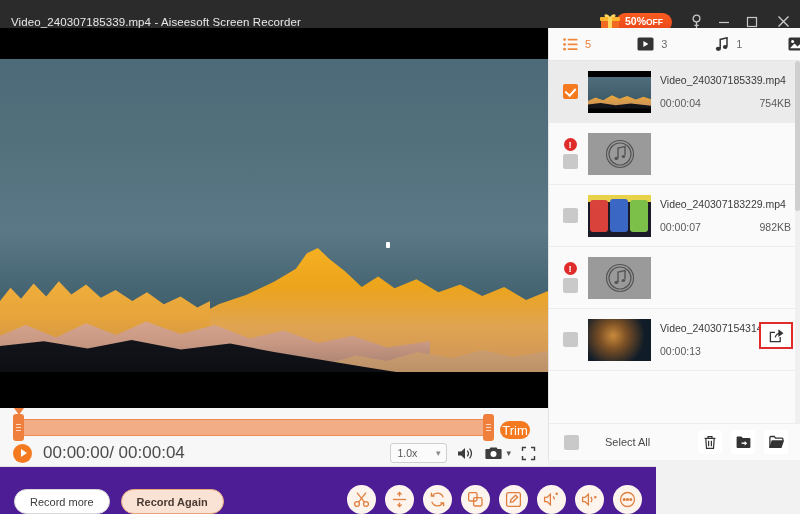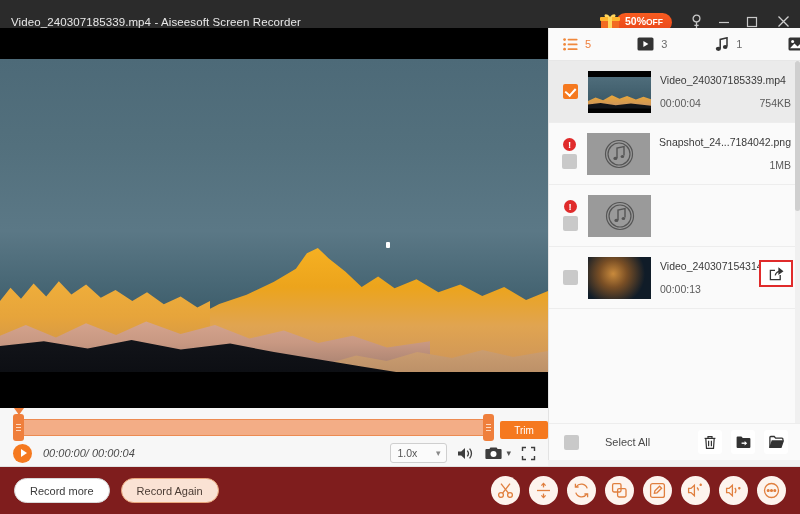--- a/index.html
+++ b/index.html
@@ -113,39 +113,39 @@
   .handle.right { left: 483px; }
   .playhead {
     position: absolute; left: 14px; top: 0px; width: 0; height: 0;
     border-left: 5px solid transparent; border-right: 5px solid transparent;
     border-top: 7px solid #ef7f3c;
   }
   .playhead-stem {
     position: absolute; left: 18px; top: 0px; width: 1px; height: 8px; background: #ef7f3c;
   }
   .trim-btn {
-    position: absolute; left: 500px; top: 13px; width: 48px; height: 18px;
-    background: #f5791f; color: #fff; font-size: 10px; border-radius: 2px;
+    position: absolute; left: 500px; top: 13px; width: 30px; height: 18px;
+    background: #f5791f; color: #fff; font-size: 13px; border-radius: 9px;
     display: flex; align-items: center; justify-content: center; border: none;
     font-family: "Liberation Sans", sans-serif;
   }
   .ctrlrow {
     position: absolute; left: 0; top: 32px; width: 548px; height: 26px;
     display: flex; align-items: center;
   }
   .play-btn {
     margin-left: 13px; width: 19px; height: 19px; border-radius: 50%;
     background: #f5791f; display: flex; align-items: center; justify-content: center;
   }
   .play-btn .tri {
     width: 0; height: 0; border-left: 6px solid #fff;
     border-top: 4px solid transparent; border-bottom: 4px solid transparent;
     margin-left: 2px;
   }
-  .time-label { margin-left: 11px; font-size: 11px; color: #4c4c4c; font-style: italic; }
+  .time-label { margin-left: 11px; font-size: 17px; color: #4c4c4c; }
   .ctrl-right { margin-left: auto; display: flex; align-items: center; margin-right: 12px; gap: 10px; }
   .speed-select {
     width: 57px; height: 20px; border: 1px solid #cfcfcf; border-radius: 3px;
     background: #fbfbfb; display: flex; align-items: center; padding: 0 6px;
     font-size: 10.5px; color: #555;
   }
   .speed-select .chev { margin-left: auto; color: #8a8a8a; font-size: 9px; }
   .ic { color: #3d3d3d; display: flex; align-items: center; }
 
   
@@ -232,30 +232,30 @@
     width: 24px; height: 24px; background: #fff; border-radius: 3px;
     display: flex; align-items: center; justify-content: center; color: #3a3a3a;
   }
   .scrollbar {
     position: absolute; right: 0px; top: 33px; width: 5px; height: 362px; background: #f0f0f0;
   }
   .scrollthumb { position: absolute; right: 0; top: 0px; width: 5px; height: 150px; background: #cfcfcf; border-radius: 3px; }
 
   
   .bottombar {
-    position: absolute; left: 0; top: 466px; width: 800px; height: 48px;
-    background: #7f1d1d; border-top: 1px solid #e2e2e2; display: flex; align-items: center;
+    position: absolute; left: 0; top: 466px; width: 656px; height: 48px;
+    background: #4c1d95; border-top: 1px solid #e2e2e2; display: flex; align-items: flex-end;
   }
   .pill {
     height: 25px; border-radius: 13px; display: flex; align-items: center;
     justify-content: center; font-size: 11px; padding: 0 15px;
     font-family: "Liberation Sans", sans-serif;
   }
   .pill.more { margin-left: 14px; background: #fff; border: 1px solid #d8d8d8; color: #3a3a3a; }
-  .pill.again { margin-left: 11px; background: #fae2d4; border: 1px solid #e9a77d; color: #4a3b33; }
+  .pill.again { margin-left: 11px; background: #fae2d4; border: 1px solid #e9a77d; color: #4a3b33; font-weight: bold; }
   .tools { margin-left: auto; display: flex; align-items: center; gap: 9px; margin-right: 14px; }
   .tool {
     width: 29px; height: 29px; border-radius: 50%; background: #fdf4ee;
     display: flex; align-items: center; justify-content: center; color: #e07f3e;
   }
   svg { display: block; }
 </style>
 </head>
 <body>
 
@@ -450,29 +450,40 @@
         </div>
         <div class="thumb audio">
           <svg width="34" height="34" viewBox="0 0 34 34" fill="none" stroke="#555" stroke-width="1.2">
             <circle cx="17" cy="17" r="11"></circle>
               <circle cx="17" cy="17" r="13.5"></circle>
             <path d="M15 21 V11 L22 9.6 V18.5" stroke-width="1.4"></path>
             <ellipse cx="13.4" cy="21.4" rx="2" ry="1.6" fill="#555" stroke="none"></ellipse>
             <ellipse cx="20.4" cy="19.6" rx="1.8" ry="1.5" fill="#555" stroke="none"></ellipse>
           </svg>
         </div>
+      </div>
+
+      <div class="row">
+        <div class="ck-wrap">
+          <div class="ckbox"></div>
+        </div>
+        <div class="thumb game">
+          <div class="gtop"></div>
+            <div class="g1"></div>
+            <div class="g2"></div>
+            <div class="g3"></div>
+        </div>
         <div class="meta">
-          <div class="fname">Snapshot_24...7184042.png</div>
+          <div class="fname">Video_240307183229.mp4</div>
           <div class="mline">
-            <span class="dur"></span>
-            <span class="size">1MB</span>
+            <span class="dur">00:00:07</span>
+            <span class="size">982KB</span>
           </div>
         </div>
       </div>
-
 
       <div class="row">
         <div class="ck-wrap">
           <div class="err-badge">!</div>
           <div class="ckbox"></div>
         </div>
         <div class="thumb audio">
           <svg width="34" height="34" viewBox="0 0 34 34" fill="none" stroke="#555" stroke-width="1.2">
             <circle cx="17" cy="17" r="11"></circle>
               <circle cx="17" cy="17" r="13.5"></circle>

